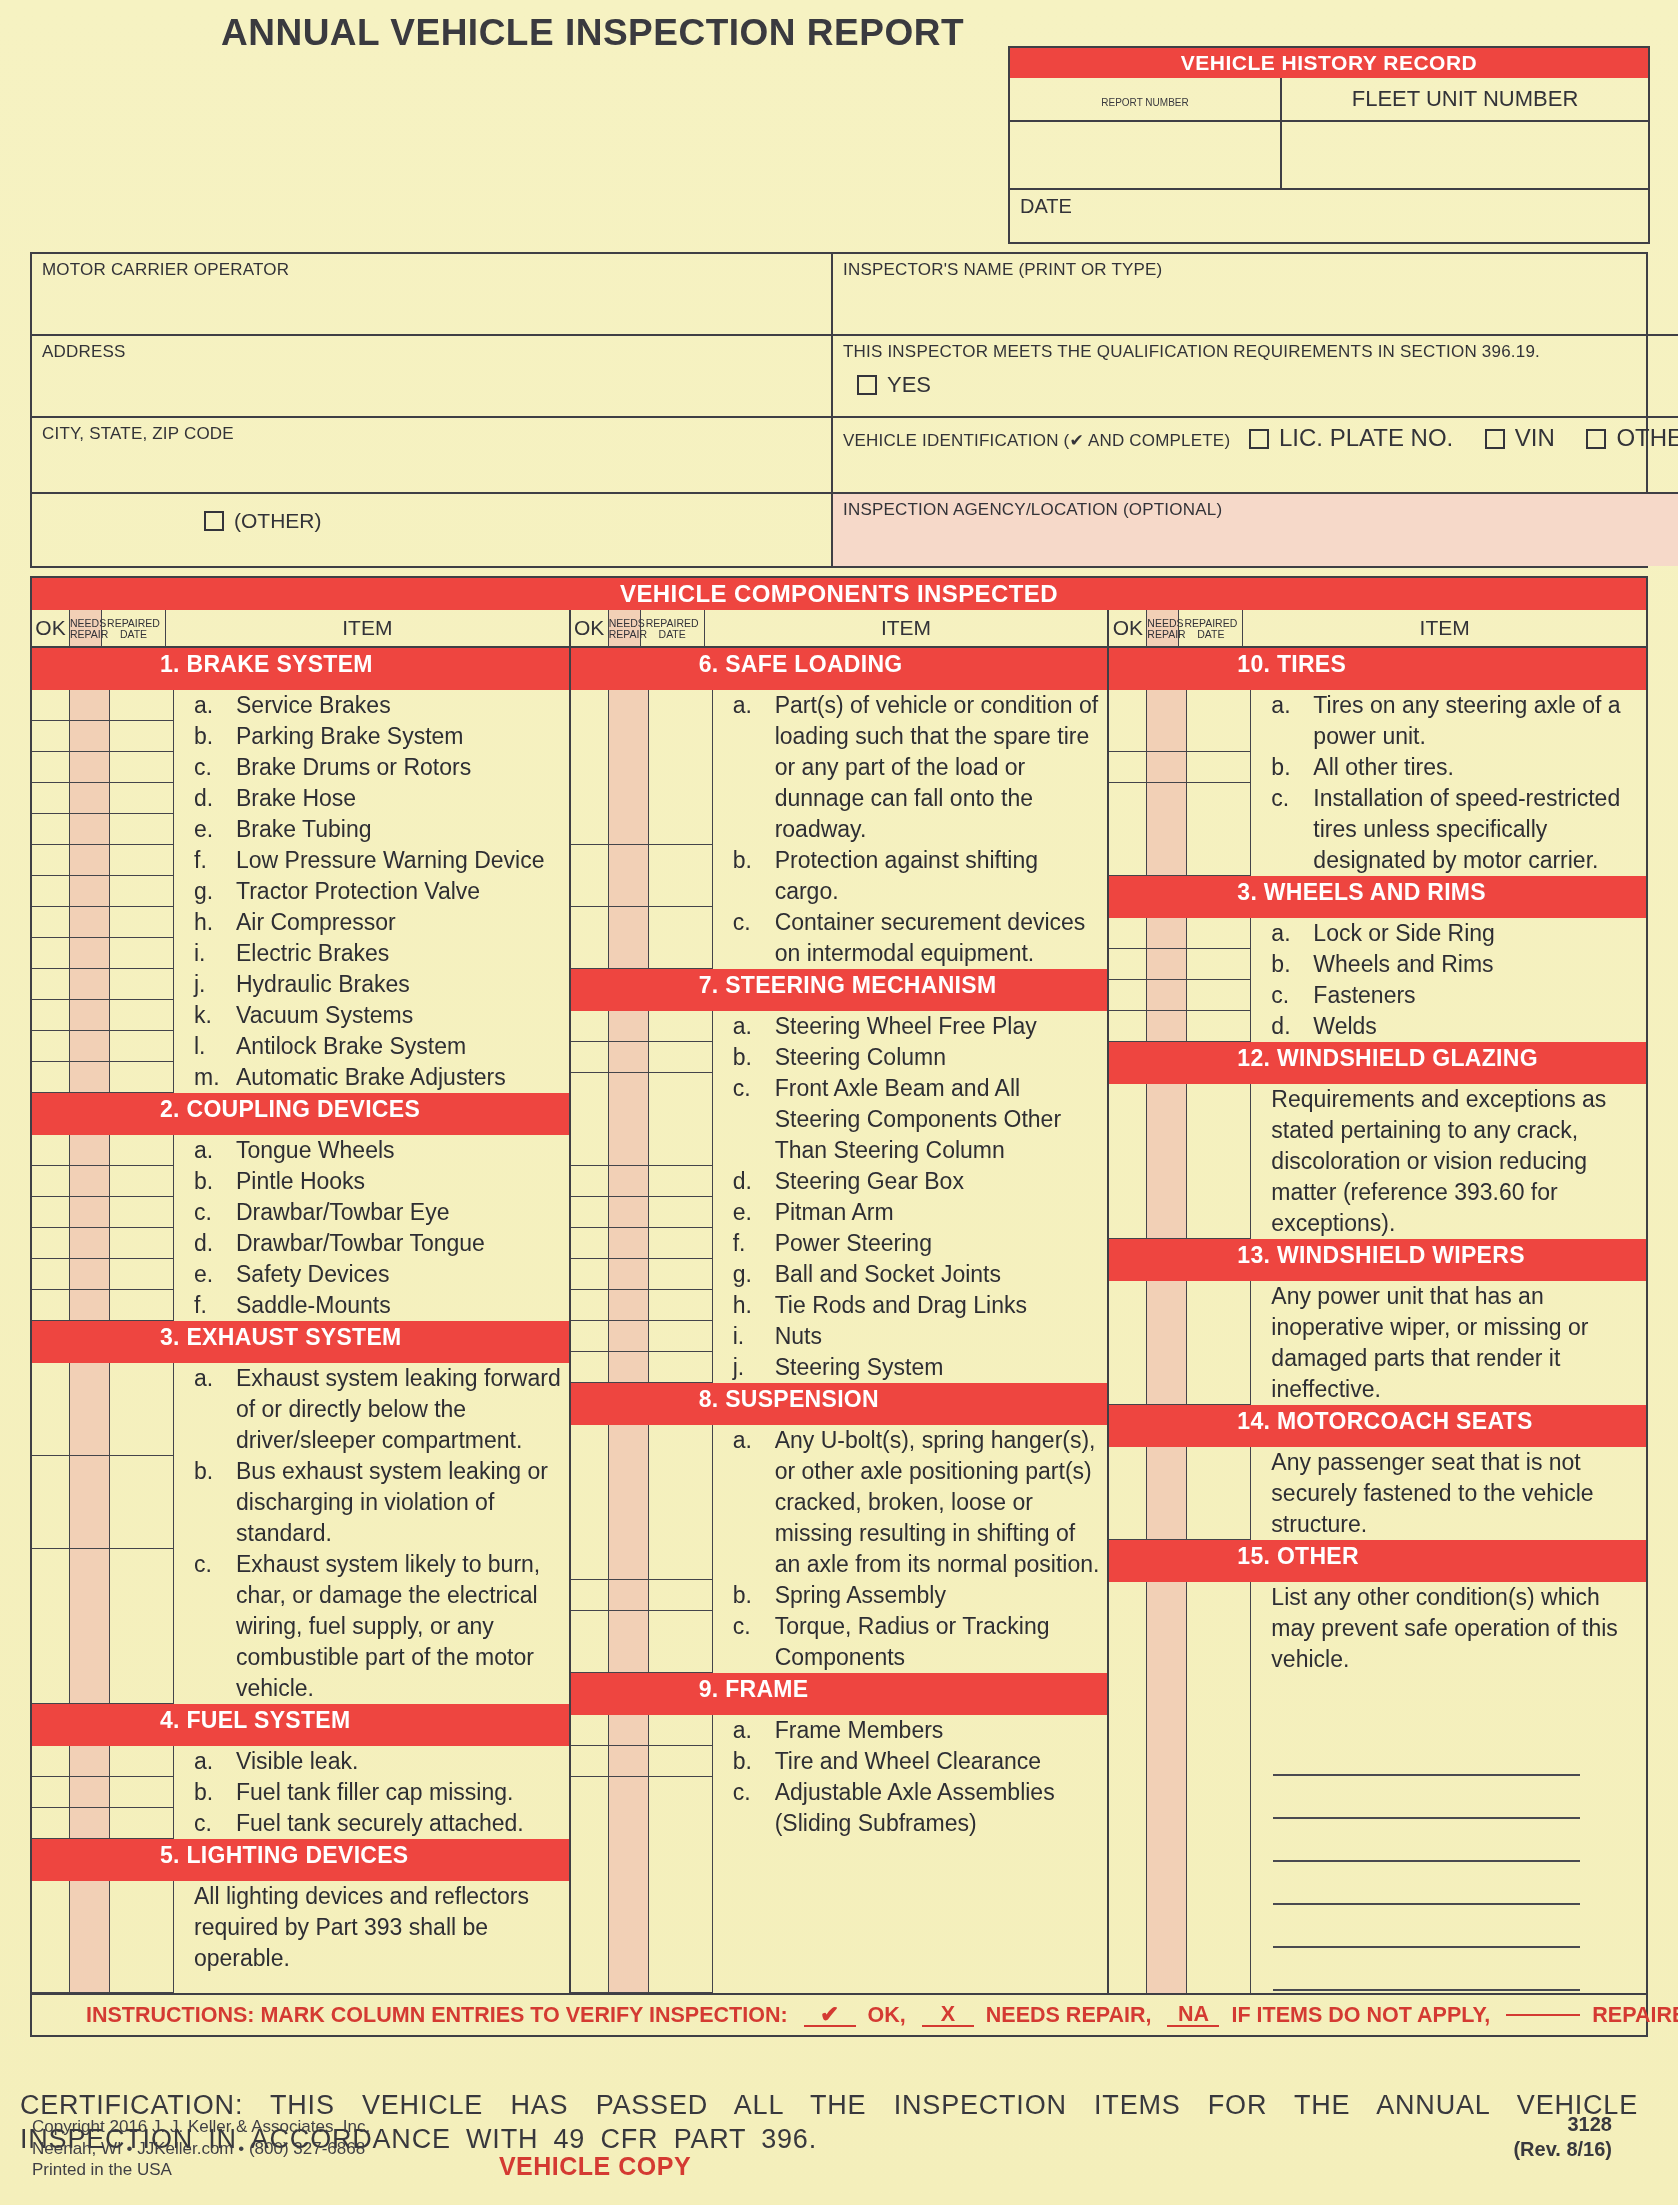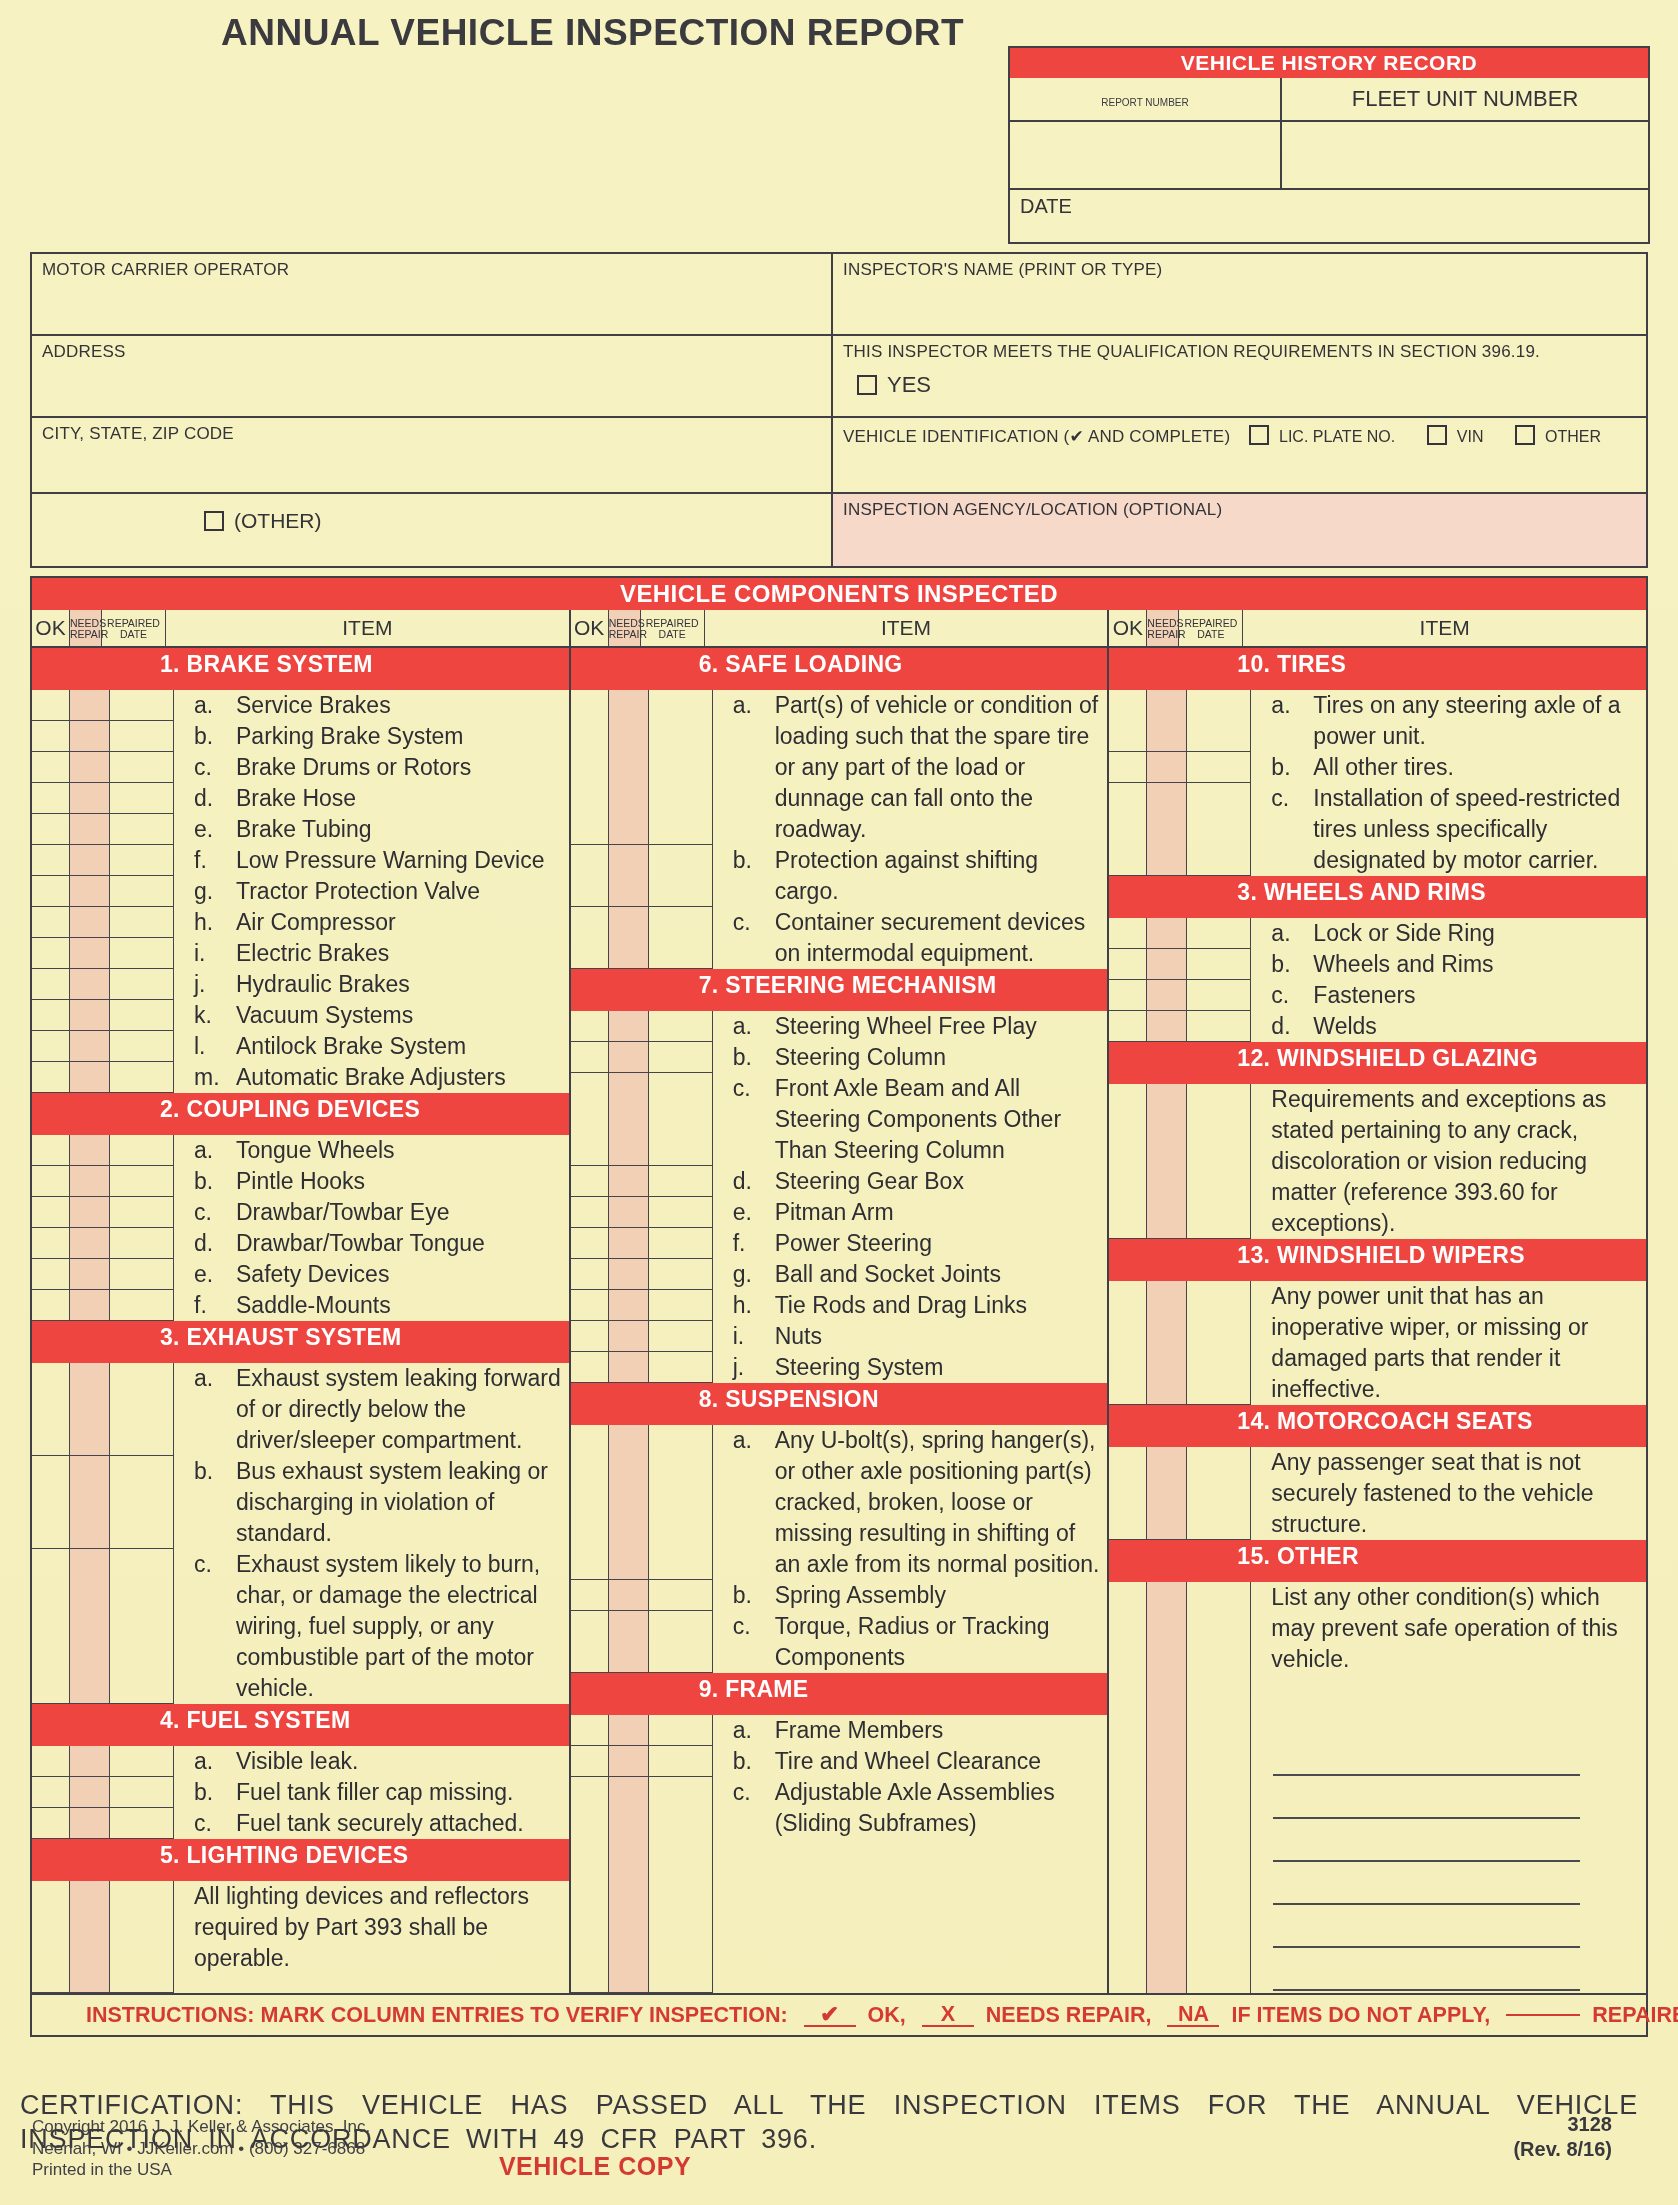--- a/index.html
+++ b/index.html
@@ -40,21 +40,21 @@
   .lab { font-size: 17px; letter-spacing: .2px; }
   .pinkcell { background: var(--pink-cell,#f6d9c9); }
   .cb { display: inline-block; width: 20px; height: 20px; border: 2.5px solid #34343a;
         vertical-align: -3px; margin-right: 10px; background: transparent; }
   .opt { font-size: 21px; margin-right: 34px; white-space: nowrap; }
   .vt-line1 { margin-top: 2px; }
   .vt-line1 .lab { margin-right: 24px; }
   .vt-line2 { margin-left: 162px; margin-top: 9px; }
   .yes-line { margin-top: 10px; margin-left: 14px; font-size: 22px; }
   .vid-opts { font-size: 20px; margin-left: 14px; white-space: nowrap; }
-  .vid-opts .opt { font-size: 16px; margin-right: 26px; }
+  .vid-opts .opt { font-size: 24px; margin-right: 26px; }
   .vid-row { white-space: nowrap; }
 
   
   .inspect { position: absolute; top: 576px; left: 30px; width: 1618px; border: 2.5px solid #3f3f45; background: transparent; }
   .banner { height: 32px; background: var(--red,#ee4540); color: #fff; text-align: center;
             font-size: 24px; font-weight: bold; line-height: 32px; letter-spacing: .4px; }
   .cols { display: flex; height: 1383px; overflow: hidden; }
   .col { flex: 1; display: flex; flex-direction: column; border-right: 2px solid #3f3f45; min-width: 0; }
   .col:last-child { border-right: none; }
 

